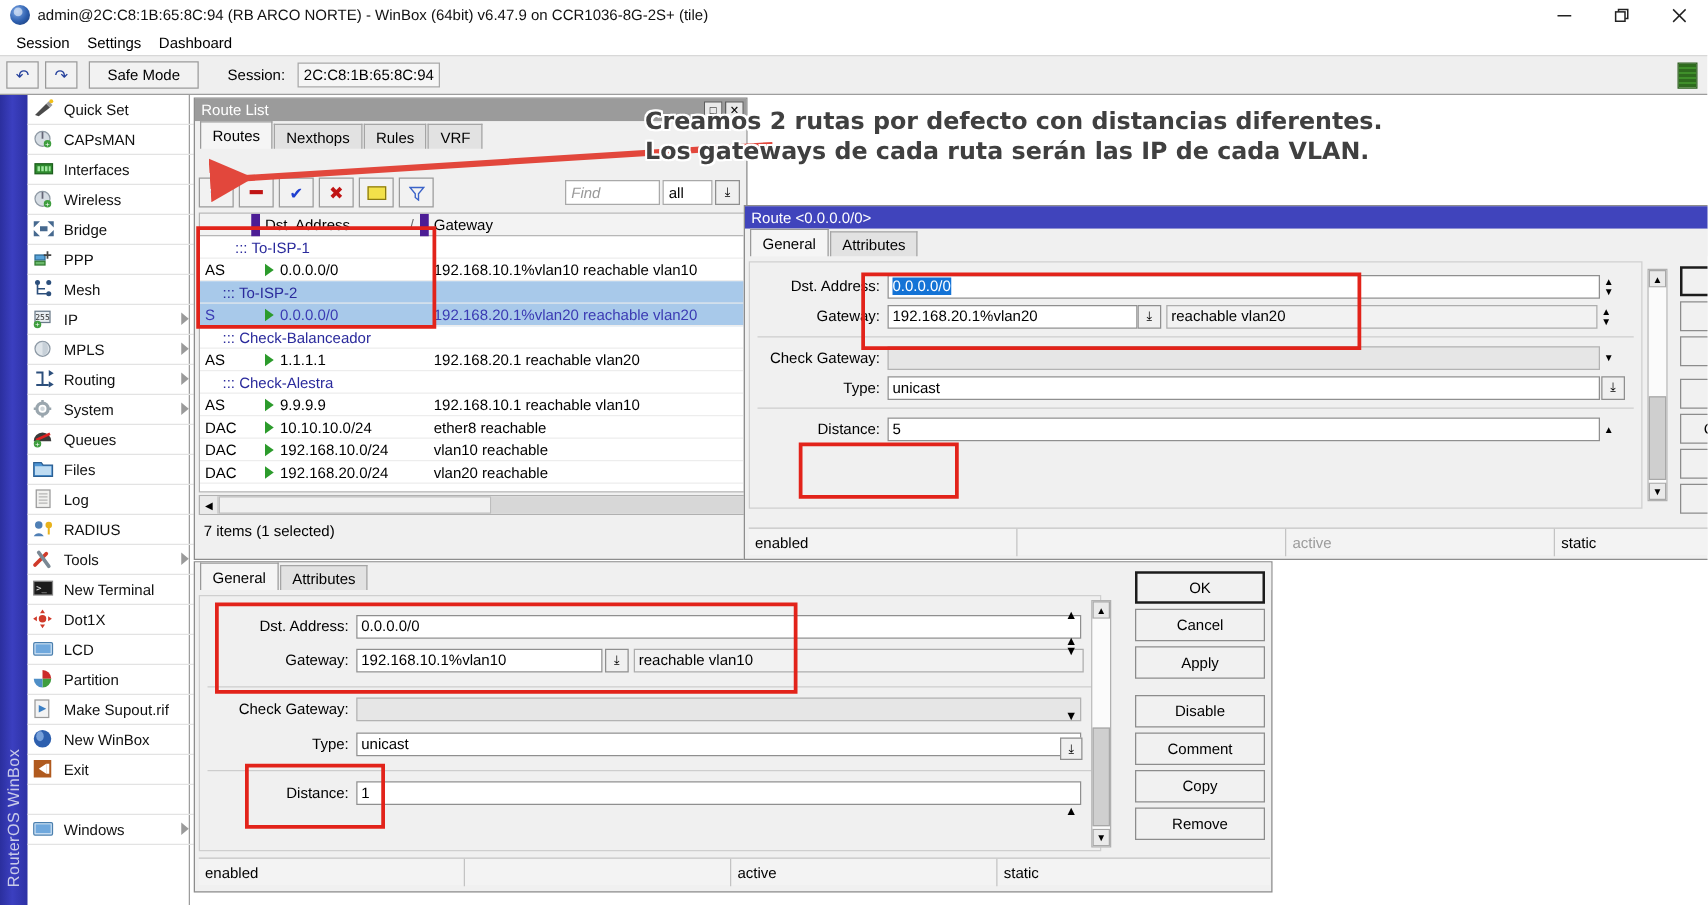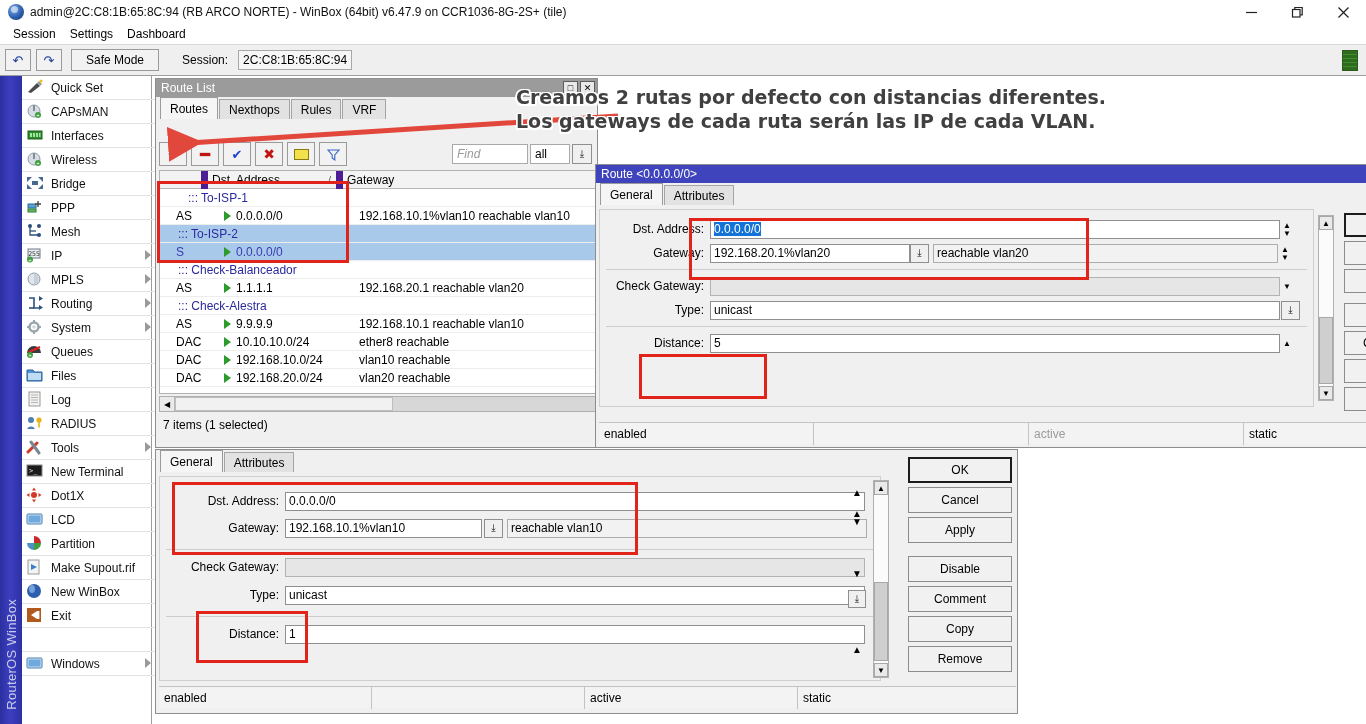--- a/index.html
+++ b/index.html
@@ -157,21 +157,21 @@
 
   
   .tbl-head {
     display: flex; height: 18px; background: #f3f3f3; border-bottom: 1px solid #b7b7b7;
     font-size: 12px;
   }
   .th { border-right: 7px solid #4c1d95; display: flex; align-items: center; padding-left: 4px; height: 18px; }
   .trow { display: flex; height: 18px; font-size: 12px; align-items: center; border-bottom: 1px solid #ededed; }
   .trow.sel { background: #a8c9ea; color: #3a3ab3; }
   .trow.cmt { color: #2a2a9c; }
-  .td { height: 18px; display: flex; align-items: center; padding-left: 16px; overflow: hidden; white-space: nowrap; }
+  .td { height: 18px; display: flex; align-items: center; padding-left: 4px; overflow: hidden; white-space: nowrap; }
   .tri { width: 0; height: 0; border-left: 7px solid #2c9b2c; border-top: 5px solid transparent; border-bottom: 5px solid transparent; margin-right: 5px; }
 
   
   .redbox { position: absolute; border: 3px solid #e2231a; pointer-events: none; }
   .annot {
     position: absolute; font-family: "DejaVu Sans", sans-serif; font-weight: bold;
     font-size: 19px; color: #404040; white-space: nowrap; line-height: 23px;
     text-shadow:
       -1.5px -1.5px 0 #fff, 1.5px -1.5px 0 #fff, -1.5px 1.5px 0 #fff, 1.5px 1.5px 0 #fff,
       0 -1.5px 0 #fff, 0 1.5px 0 #fff, -1.5px 0 0 #fff, 1.5px 0 0 #fff;
@@ -512,20 +512,21 @@
             <div class="td" style="width:48px;">AS</div>
             <div class="td" style="width:135px;"><span class="tri"></span>0.0.0.0/0</div>
             <div class="td" style="flex:1;">192.168.10.1%vlan10 reachable vlan10</div>
           </div>
           <div class="trow sel cmt">
             <div class="td" style="padding-left:18px; width:100%;">::: To-ISP-2</div>
           </div>
           <div class="trow sel">
             <div class="td" style="width:48px;">S</div>
             <div class="td" style="width:135px;"><span class="tri"></span>0.0.0.0/0</div>
+            <div class="td" style="flex:1;">192.168.20.1%vlan20 reachable vlan20</div>
           </div>
           <div class="trow cmt">
             <div class="td" style="padding-left:18px; width:100%;">::: Check-Balanceador</div>
           </div>
           <div class="trow">
             <div class="td" style="width:48px;">AS</div>
             <div class="td" style="width:135px;"><span class="tri"></span>1.1.1.1</div>
             <div class="td" style="flex:1;">192.168.20.1 reachable vlan20</div>
           </div>
           <div class="trow cmt">

